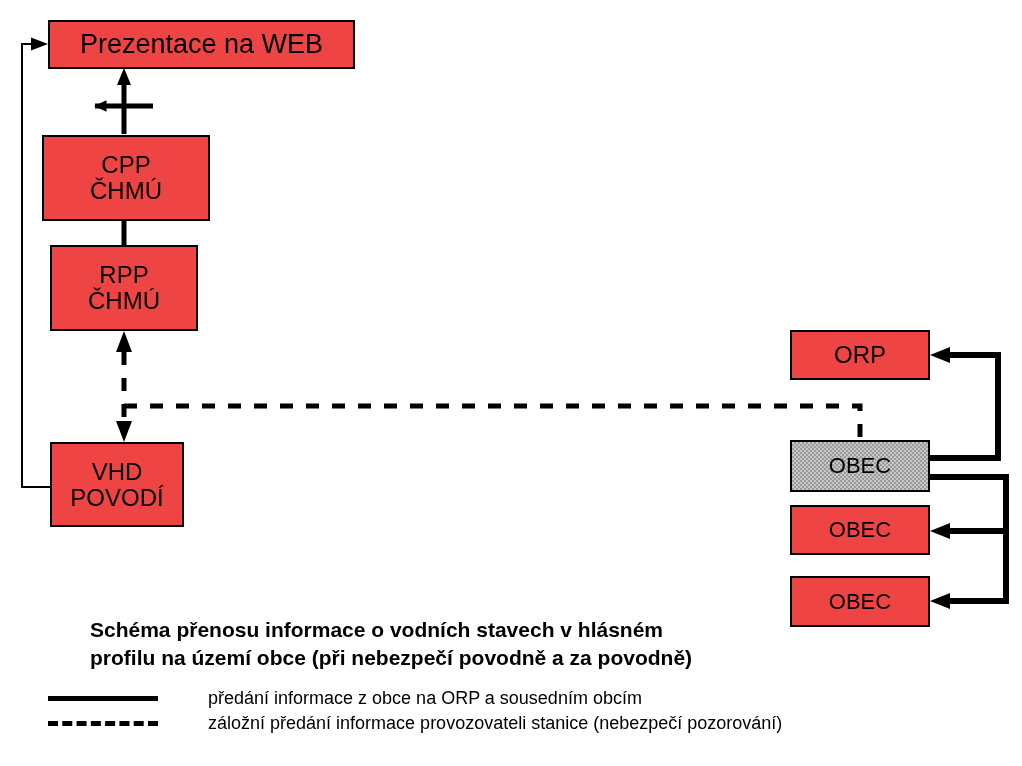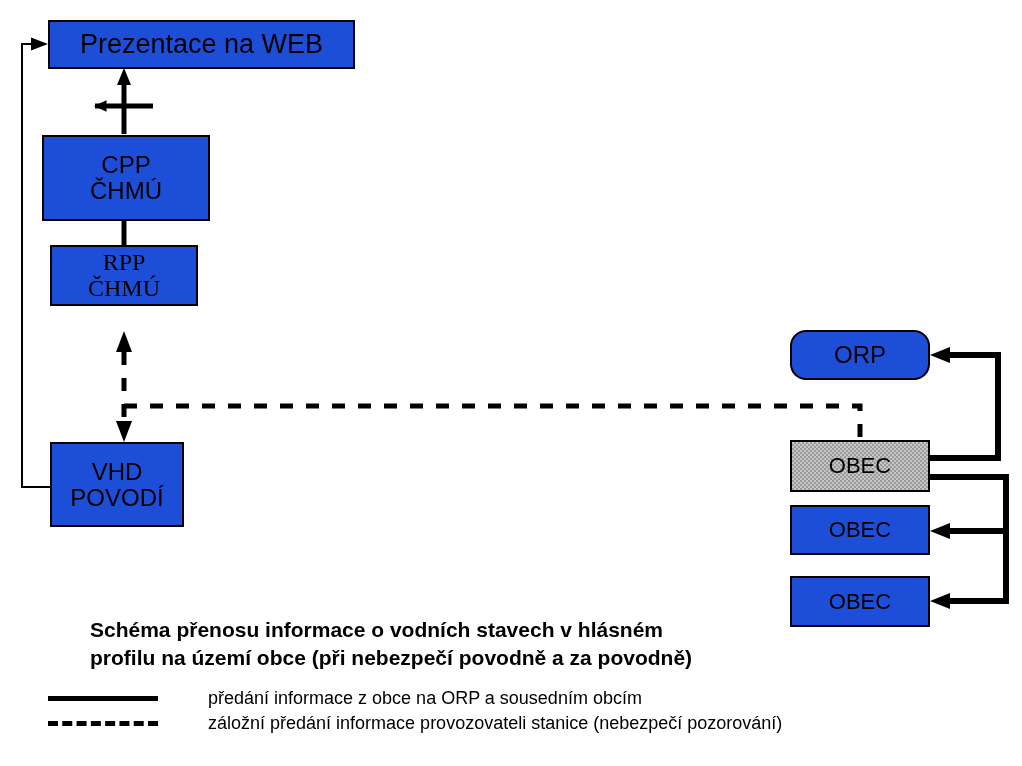--- a/index.html
+++ b/index.html
@@ -24,21 +24,21 @@
     position: absolute;
     left: 0;
     top: 0;
     width: 1022px;
     height: 766px;
   }
   .node {
     position: absolute;
     box-sizing: border-box;
     border: 2px solid #000000;
-    background: #1d4ed8;
+    background: #ef4444;
     display: flex;
     flex-direction: column;
     align-items: center;
     justify-content: center;
     line-height: 1.08;
     font-family: "Liberation Sans", sans-serif;
     font-weight: 400;
     color: #000000;
     z-index: 3;
   }
@@ -48,32 +48,30 @@
   }
   #node-prezentace {
     left: 48px; top: 20px; width: 307px; height: 49px;
     font-size: 27px;
   }
   #node-cpp {
     left: 42px; top: 135px; width: 168px; height: 86px;
     font-size: 24px;
   }
   #node-rpp {
-    left: 50px; top: 245px; width: 148px; height: 61px;
-    font-size: 24px;
-    font-family: Liberation Serif, serif;
+    left: 50px; top: 245px; width: 148px; height: 86px;
+    font-size: 24px;
   }
   #node-vhd {
     left: 50px; top: 442px; width: 134px; height: 85px;
     font-size: 24px;
   }
   #node-orp {
     left: 790px; top: 330px; width: 140px; height: 50px;
     font-size: 24px;
-    border-radius: 16px;
   }
   #node-obec-1 {
     left: 790px; top: 440px; width: 140px; height: 52px;
     font-size: 22px;
     background-color: #c6c6c6;
     background-image:
       linear-gradient(45deg, #9a9a9a 25%, transparent 25%, transparent 75%, #9a9a9a 75%),
       linear-gradient(45deg, #9a9a9a 25%, transparent 25%, transparent 75%, #9a9a9a 75%);
     background-size: 4px 4px;
     background-position: 0 0, 2px 2px;

